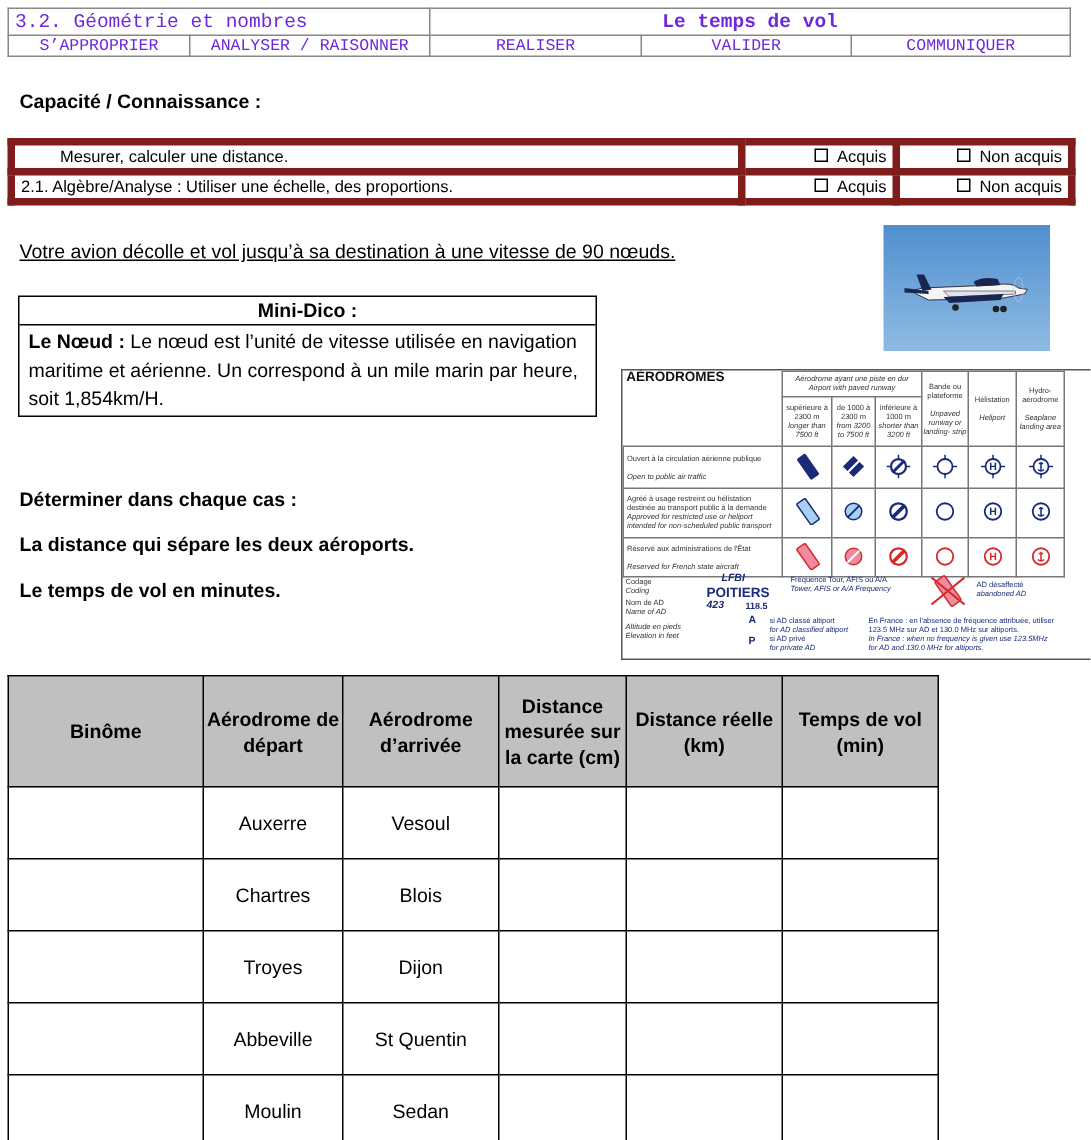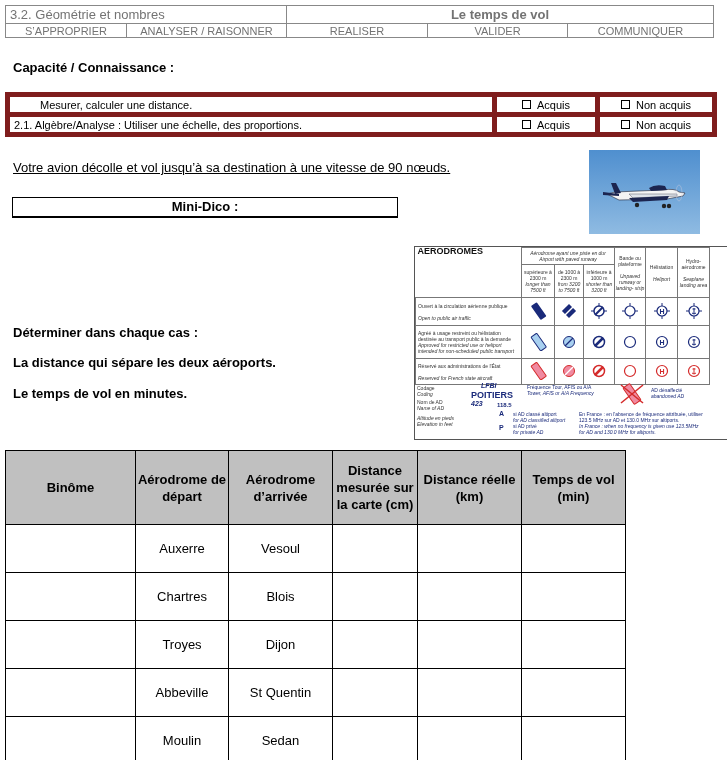--- a/index.html
+++ b/index.html
@@ -1,32 +1,32 @@
 <!DOCTYPE html>
 <html><head>
 <meta charset="utf-8">
 <style>
   html, body { margin:0; padding:0; background:#fff; }
   body { width:727px; height:760px; position:relative; overflow:hidden;
          font-family:"Liberation Sans", "DejaVu Sans", sans-serif; color:#000; }
   .abs { position:absolute; }
 
   
-  .hdr { left:5px; top:5px; width:708px; border-collapse:collapse; color:#737373;
-         font-size:12px; table-layout:fixed; }
+  .hdr { left:5px; top:5px; width:708px; border-collapse:collapse; color:#6d28d9;
+         font-size:12px; table-layout:fixed;font-family:Liberation Mono, monospace; }
   .hdr td { border:1px solid #888; padding:0 4px; }
   .hdr .r1 td { height:17px; font-size:13px; }
   .hdr .r2 td { height:13px; text-align:center; font-size:11px; line-height:12px; }
   .hdr .theme { text-align:center; font-weight:bold; }
 
   .cap-title { left:13px; top:60px; font-weight:bold; font-size:13px; }
 
   .skills { left:5px; top:92px; width:707px; border-collapse:collapse; font-size:11px; table-layout:fixed; }
   .skills td { border:5px solid #7f1d1d; height:15px; padding:0 4px; line-height:14px; }
-  .skills td.chk { text-align:center; }
+  .skills td.chk { text-align:right; }
   .box { display:inline-block; width:7px; height:7px; border:1px solid #000; margin-right:6px; vertical-align:0px; }
 
   .intro { left:13px; top:160px; font-size:13px;text-decoration:underline; }
 
   .dico { left:12px; top:197px; width:384px; border:1px solid #000; font-size:13px; }
   .dico .t { text-align:center; font-weight:bold; border-bottom:1px solid #000; height:18px; line-height:18px; }
   .dico .b { padding:1px 6px 2px 6px; line-height:19px; }
 
   .plane { left:589px; top:150px; width:111px; height:84px;
            background:linear-gradient(#4f8fcf, #8fbbe2); overflow:hidden; }
@@ -106,20 +106,21 @@
     <path d="M40 48 L80 46 L78 50 L44 52 Z" fill="#1c2550"></path>
     <circle cx="48" cy="55" r="2.2" fill="#222"></circle>
     <circle cx="75" cy="56" r="2.2" fill="#222"></circle>
     <circle cx="80" cy="56" r="2.2" fill="#222"></circle>
     <ellipse cx="90" cy="43" rx="3" ry="8" fill="none" stroke="#ccd" stroke-width="0.6" opacity="0.7"></ellipse>
   </svg>
 </div>
 
 <div class="abs dico">
   <div class="t">Mini-Dico :</div>
+  <div class="b"><b>Le Nœud :</b><span> Le nœud est l’unité de vitesse utilisée en navigation maritime et aérienne. Un correspond à un mile marin par heure, soit 1,854km/H.</span></div>
 </div>
 
 <div class="abs legend">
   <table class="lg-grid">
     <colgroup>
         <col style="width:106px">
         <col style="width:33px">
         <col style="width:29px">
         <col style="width:31px">
         <col style="width:31px">

